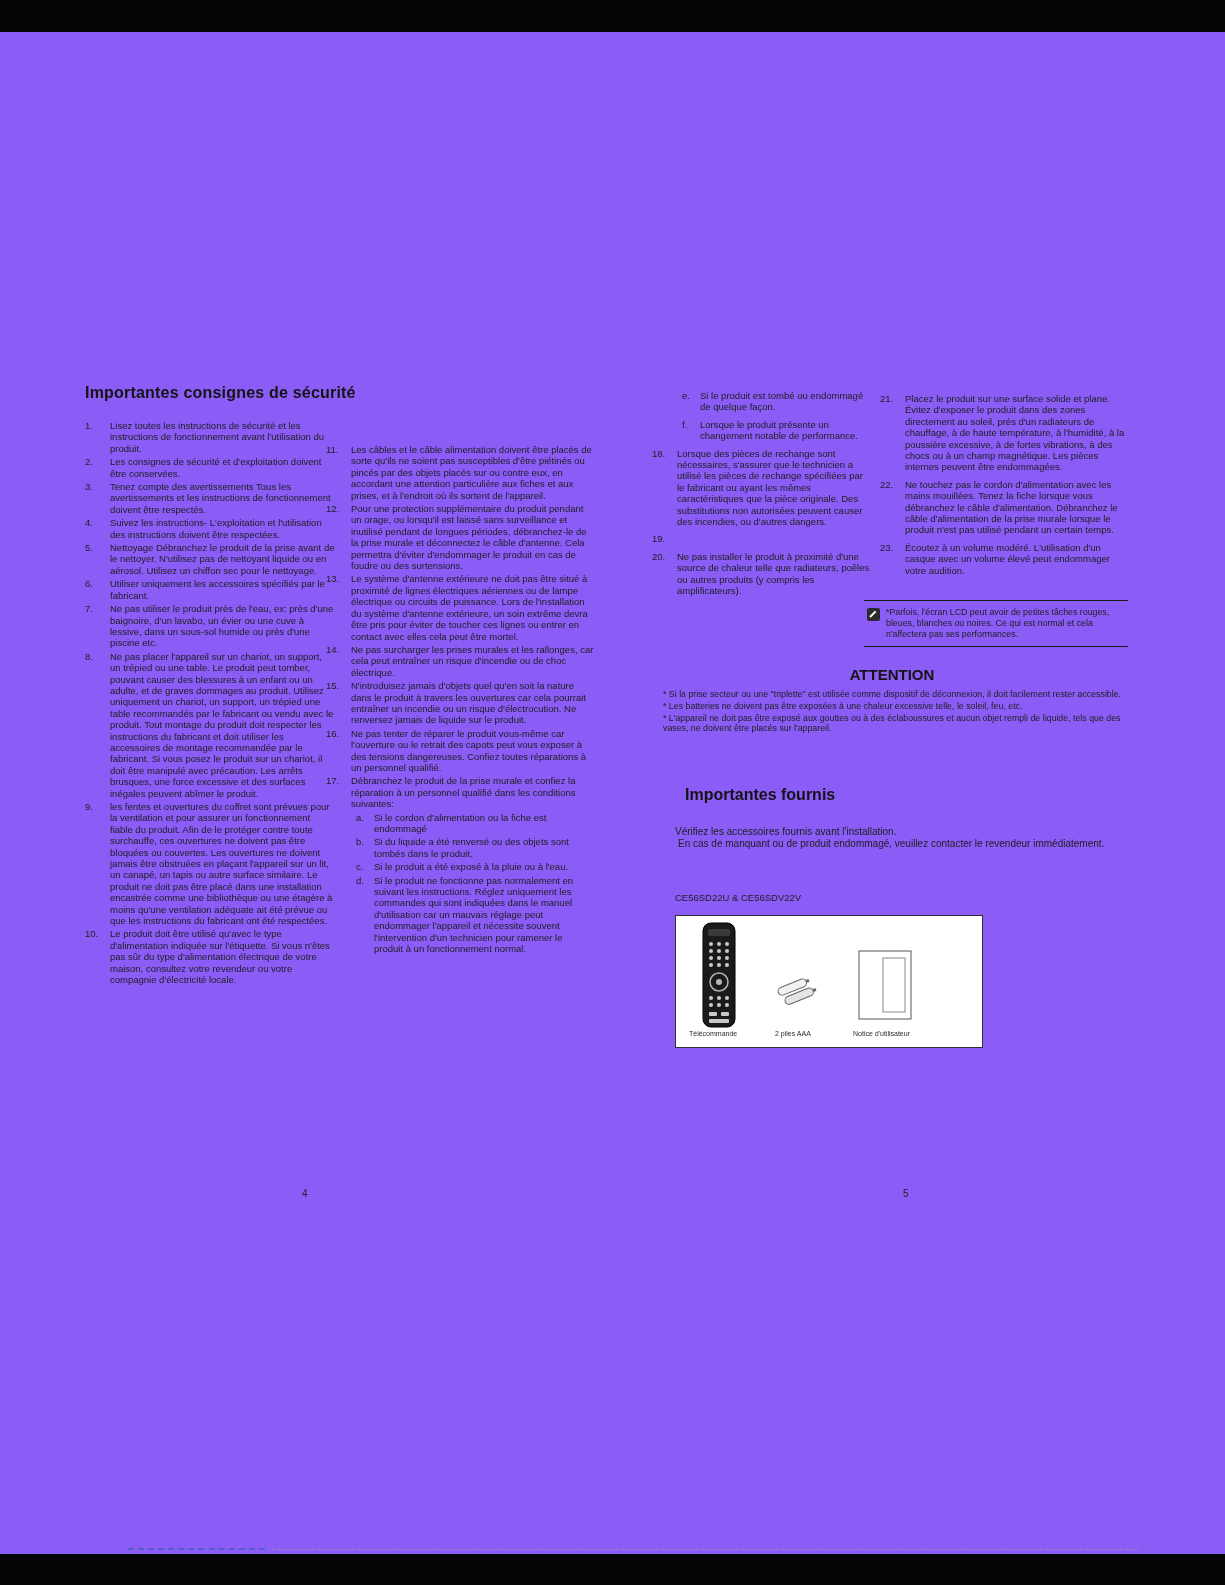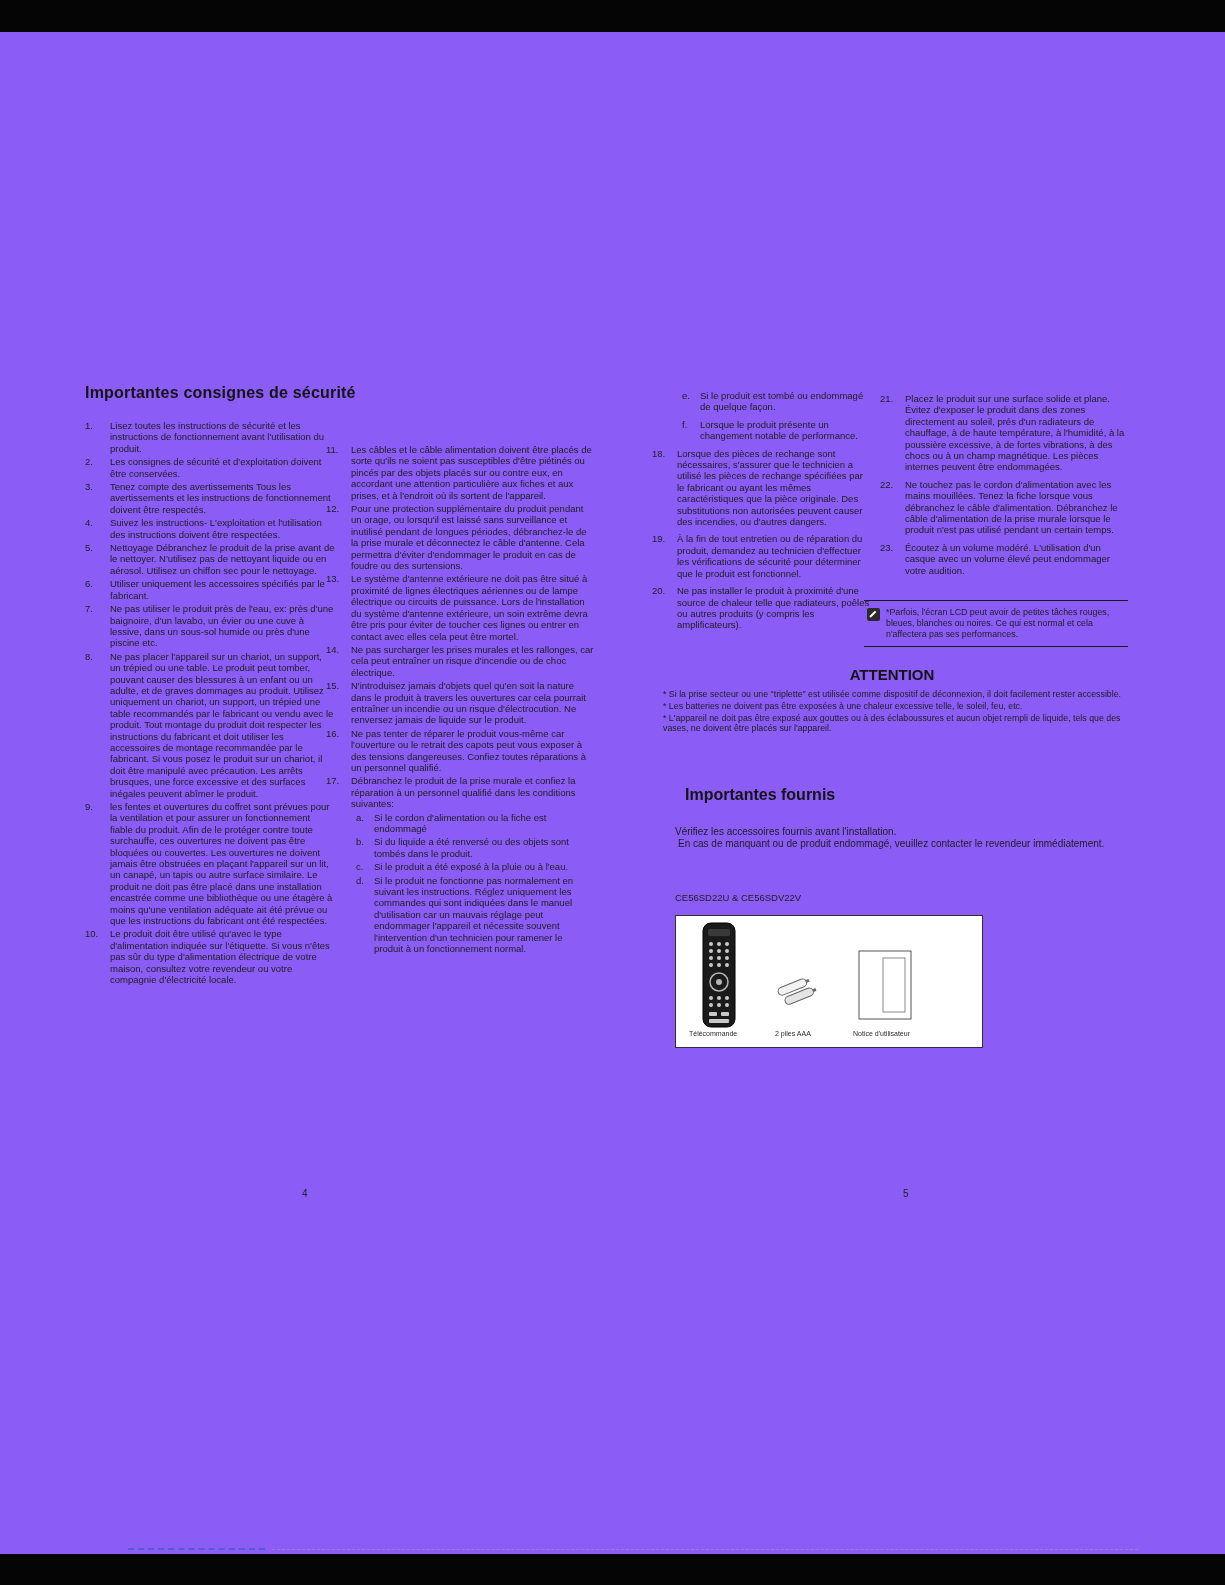--- a/index.html
+++ b/index.html
@@ -210,21 +210,20 @@
           <span class="txt">Lorsque le produit présente un changement notable de performance.</span>
         </div>
 
         <div class="li">
           <span class="num">18.</span>
           <span class="txt">Lorsque des pièces de rechange sont nécessaires, s'assurer que le technicien a utilisé les pièces de rechange spécifiées par le fabricant ou ayant les mêmes caractéristiques que la pièce originale. Des substitutions non autorisées peuvent causer des incendies, ou d'autres dangers.</span>
         </div>
 
         <div class="li">
           <span class="num">19.</span>
-          <span class="txt">À la fin de tout entretien ou de réparation du produit, demandez au technicien d'effectuer les vérifications de sécurité pour déterminer que le produit est fonctionnel.</span>
         </div>
 
         <div class="li">
           <span class="num">20.</span>
           <span class="txt">Ne pas installer le produit à proximité d'une source de chaleur telle que radiateurs, poêles ou autres produits (y compris les amplificateurs).</span>
         </div>
       </div>
 
     <div class="col col4">
 

